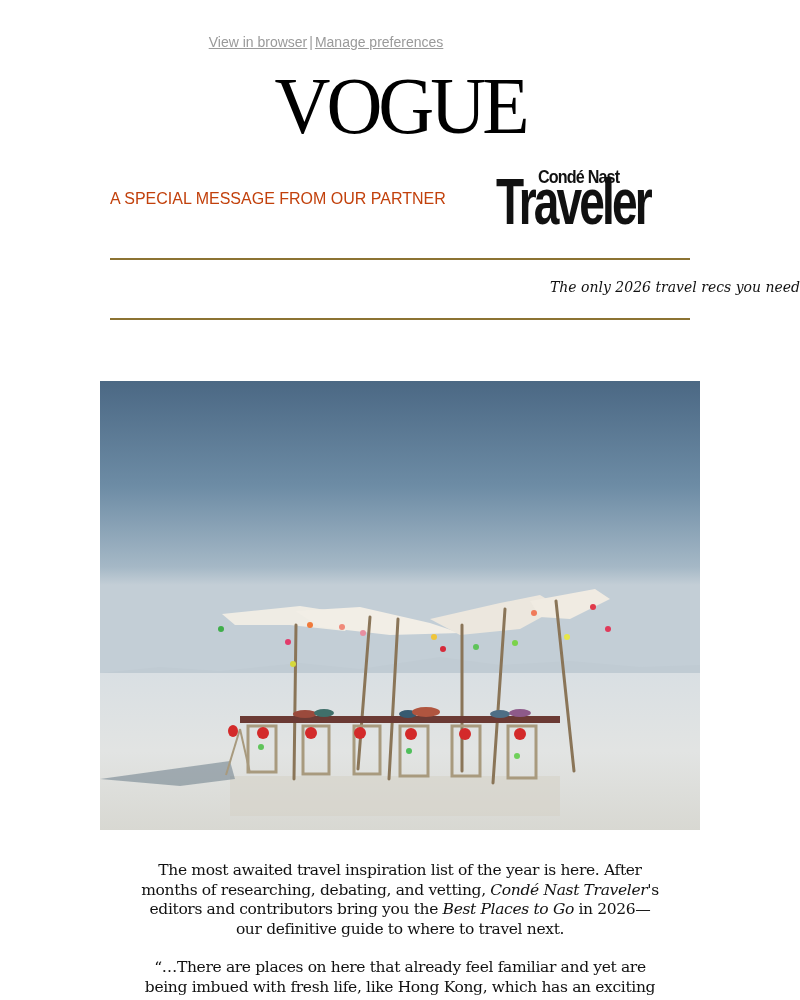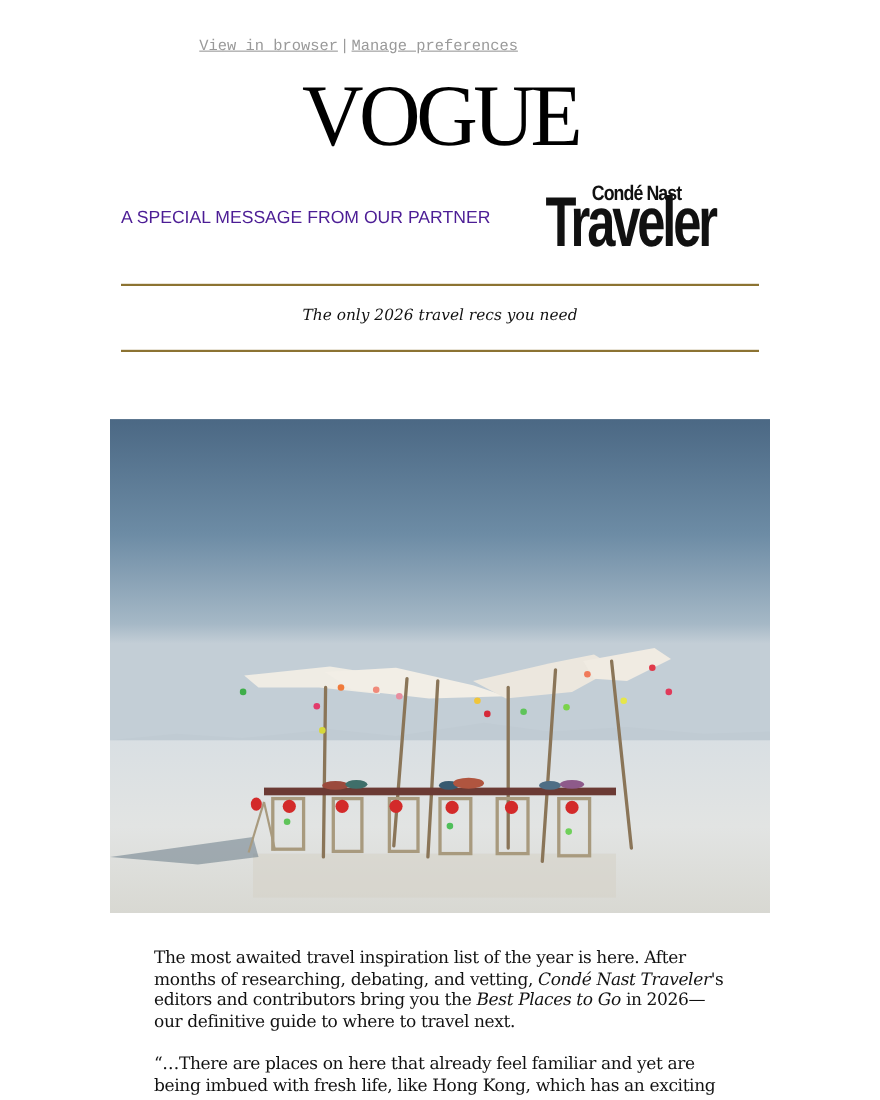--- a/index.html
+++ b/index.html
@@ -1,40 +1,40 @@
 <!DOCTYPE html>
 <html><head>
   <meta charset="utf-8">
   <style>
     html, body { margin: 0; padding: 0; background: #ffffff; }
     body { width: 800px; height: 1000px; overflow: hidden; position: relative; }
     .wrap { width: 800px; position: relative; }
 
     .preheader {
       position: absolute; top: 33px; left: 0; width: 652px; text-align: center;
-      font-family: Liberation Mono, monospace; font-size: 14px; color: #9a9a9a;
+      font-family: Liberation Sans, sans-serif; font-size: 14px; color: #9a9a9a;
       line-height: 18px;
     }
     .preheader a { color: #9a9a9a; text-decoration: underline; cursor: pointer; }
     .preheader .sep { color: #9a9a9a; padding: 0 2px; }
 
     .vogue {
       position: absolute; top: 70px; left: 0; width: 800px; text-align: center;
       font-family: "DejaVu Serif", "Liberation Serif", serif; font-size: 68px;
       line-height: 72px; color: #000; letter-spacing: -3px; transform: scaleX(1.02);
       font-weight: normal;
     }
     .vogue span { display: inline-block; transform: scaleY(1.05); font-family: "Liberation Serif", serif; font-size: 76px; letter-spacing: -4px; }
 
     .partner-row {
       position: absolute; top: 160px; left: 110px; width: 580px; height: 80px;
     }
     .partner-text {
       position: absolute; left: 0; top: 30px;
-      font-family: "Liberation Sans", sans-serif; font-size: 16px; color: #4c1d95;
+      font-family: "Liberation Sans", sans-serif; font-size: 16px; color: #c2410c;
       letter-spacing: 0px;
     }
     .cnt-logo {
       position: absolute; right: 18px; top: 4px; width: 176px; height: 70px;
     }
     .cnt-conde {
       position: absolute; left: 42px; top: 2px;
       font-family: "Liberation Sans", sans-serif; font-weight: bold; font-size: 19px;
       color: #111; letter-spacing: -1px; transform: scaleX(0.85); transform-origin: left top;
     }
@@ -43,37 +43,37 @@
       font-family: "Liberation Sans", sans-serif; font-weight: bold; font-size: 64px;
       line-height: 64px; color: #111; letter-spacing: -4px;
       transform: scaleX(0.72); transform-origin: left top;
     }
 
     .rule { position: absolute; left: 110px; width: 580px; height: 2px; background: #8c7332; }
     .rule.top { top: 258px; }
     .rule.bottom { top: 318px; }
 
     .tagline {
-      position: absolute; top: 279px; left: 0; width: 800px; text-align: center;
+      position: absolute; top: 279px; left: 0; width: 800px; text-align: right;
       font-family: "DejaVu Serif", "Liberation Serif", serif; font-style: italic;
       font-size: 14px; color: #111;
     }
 
     .hero {
       position: absolute; left: 100px; top: 381px; width: 600px; height: 449px;
       overflow: hidden;
     }
     .hero svg { display: block; }
 
     .body-copy {
       position: absolute; left: 140px; top: 861px; width: 520px;
       font-family: "DejaVu Serif", "Liberation Serif", serif; font-size: 15.5px;
       line-height: 19.5px; color: #111; letter-spacing: -0.35px;
     }
-    .body-copy p { margin: 0 0 19px 0; }
+    .body-copy p { margin: 0 0 19px 0; text-align: center; }
     .body-copy em { font-style: italic; }
   </style>
 </head>
 <body>
 
 <div class="wrap">
 
   <div class="preheader">
     <a>View in browser</a><span class="sep">|</span><a>Manage preferences</a>
   </div>

